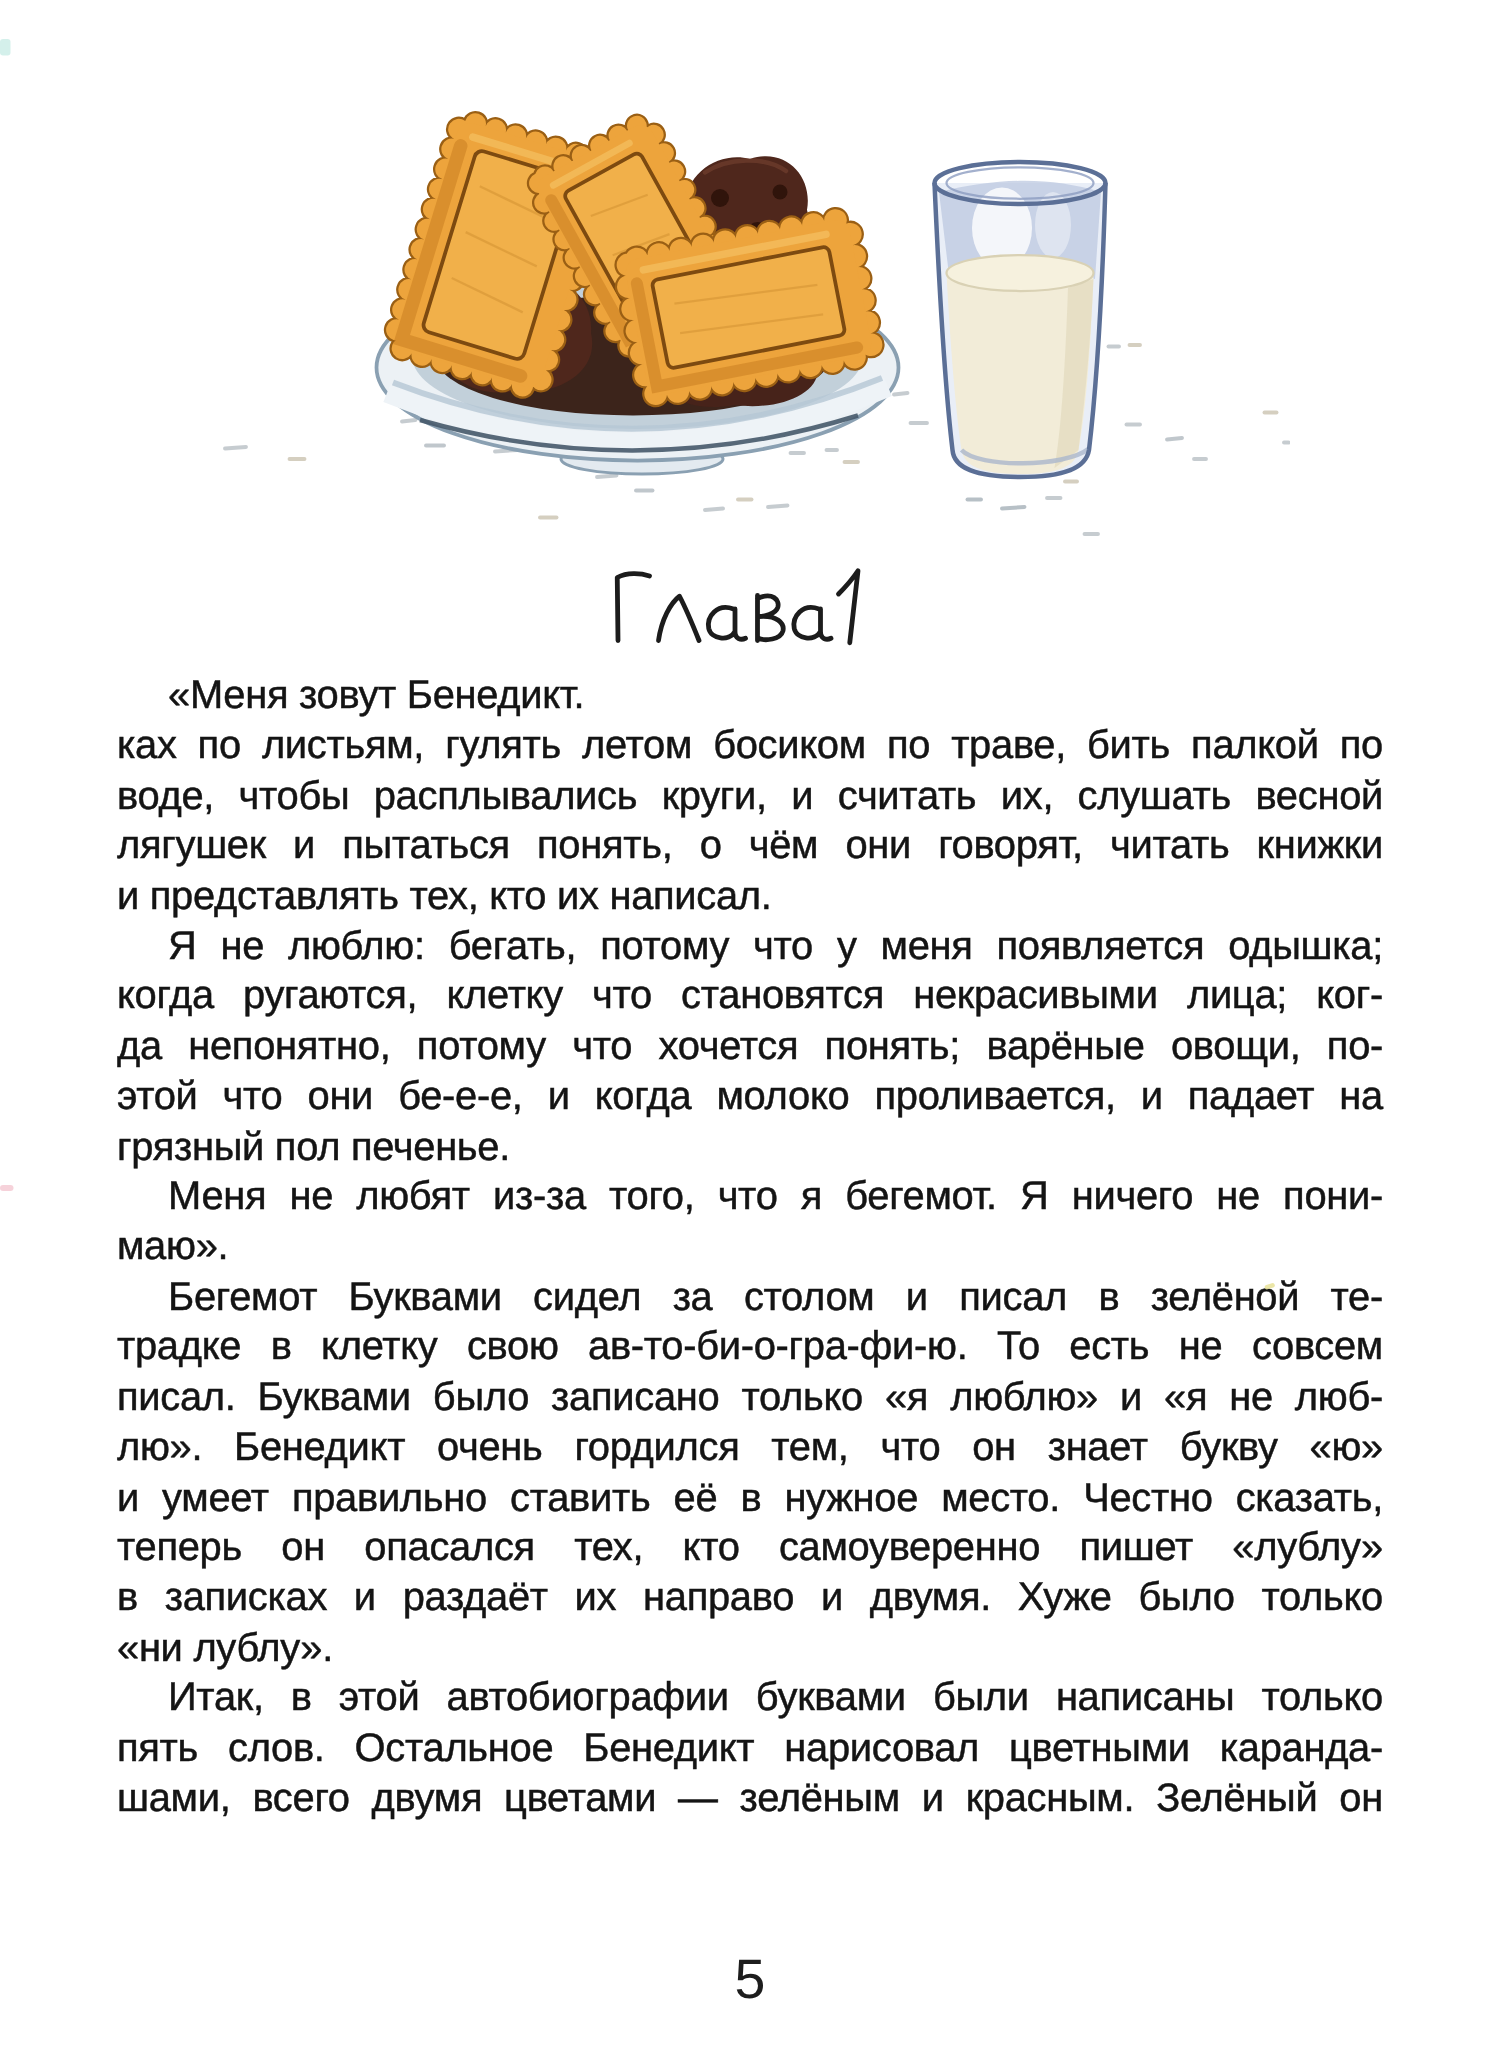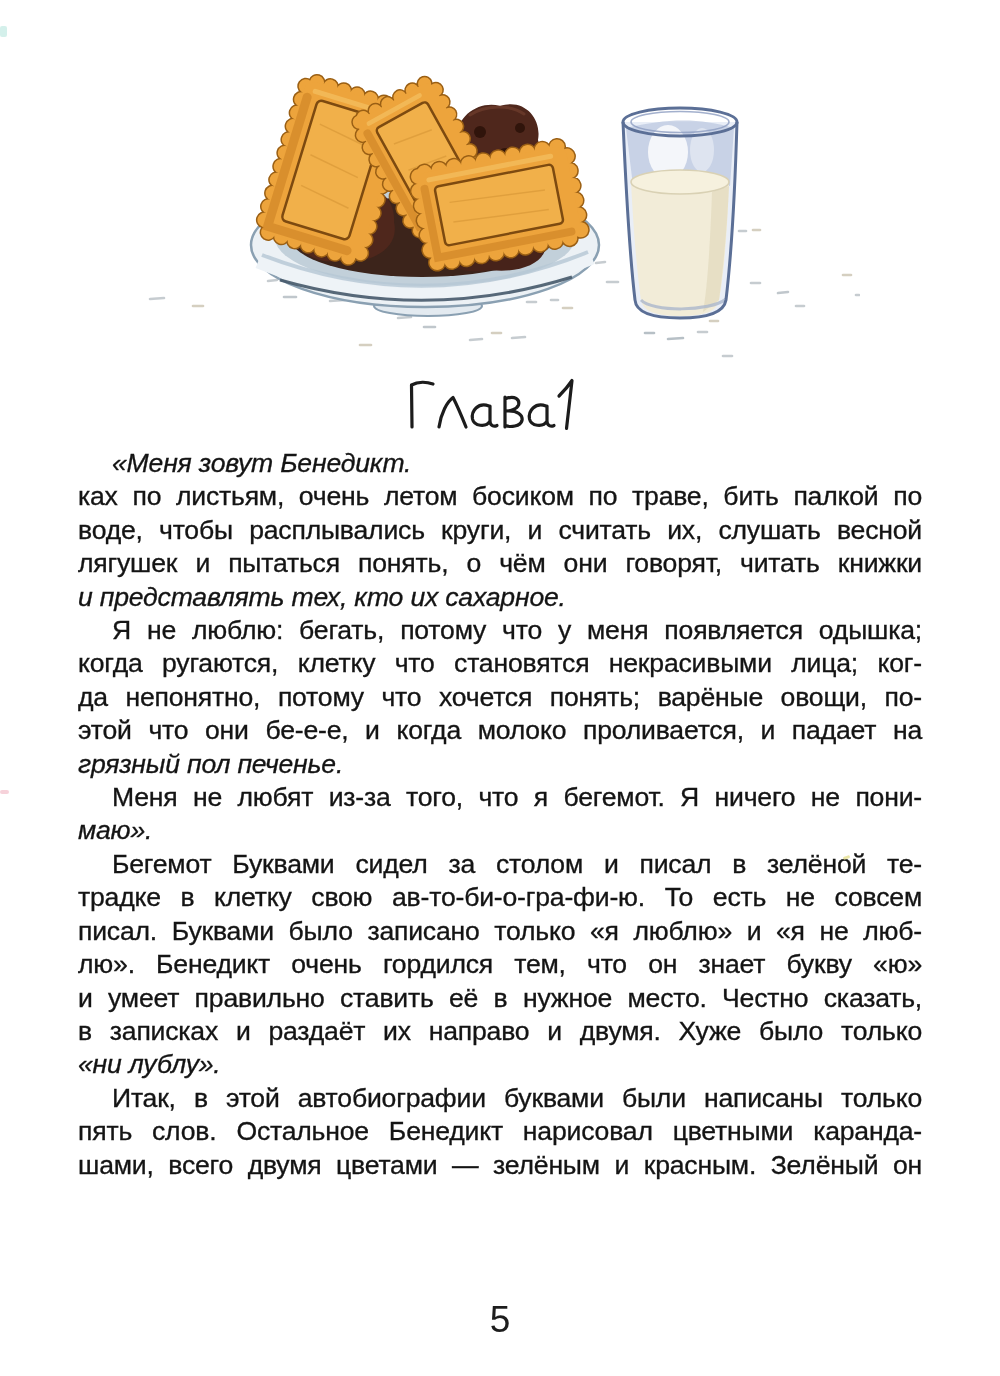--- a/index.html
+++ b/index.html
@@ -12,21 +12,21 @@
   .illustration{ position:absolute; left:140px; top:55px; width:720px; height:315px; }
   .chapter-title-svg{ position:absolute; left:402px; top:374px; width:180px; height:62px; }
   
   .text-block{
     position:absolute; left:78px; top:447px; width:844px;
     font-size:26.6px; line-height:33.4px; color:#141414;
     letter-spacing:-0.2px; -webkit-text-stroke:0.32px;
   }
   .para{ margin:0; padding:0; }
   .line{ text-align:justify; text-align-last:justify; }
-  .line.last{ text-align-last:auto;font-style:italic; }
+  .line.last{ text-align-last:auto; }
   .line.indent{ text-indent:34px; }
   
   .page-number{
     position:absolute; left:0; top:1301px; width:100%;
     text-align:center; font-size:37px; line-height:37px; color:#1d1d1d;
   }
   
   .artifact{ position:absolute; border-radius:2px; }
   .artifact.pink{ left:0; top:790px; width:9px; height:4px; background:#f3c3cd; opacity:.75; }
   .artifact.cyan{ left:0; top:26px; width:7px; height:11px; background:#c9ece6; opacity:.8; }
@@ -170,42 +170,43 @@
       <path d="M144,32 C133,28 126,37 127.5,45 C129,52 141,54 145,47 M145,32 L145,47 C145,52 149,53 152,51.5"></path>
       <path d="M157,22 C163,16 167,11 170,6.5 L164.5,54.5"></path>
     </g>
   </svg>
 
   <div class="text-block">
     <div class="para">
       <div class="line last indent">«Меня зовут Бенедикт.</div>
     </div>
     <div class="para">
-      <div class="line">ках по листьям, очень летом босиком по траве, бить палкой по</div>
+      <div class="line">ках по листьям, гулять летом босиком по траве, бить палкой по</div>
       <div class="line">воде, чтобы расплывались круги, и считать их, слушать весной</div>
       <div class="line">лягушек и пытаться понять, о чём они говорят, читать книжки</div>
-      <div class="line last">и представлять тех, кто их сахарное.</div>
+      <div class="line last">и представлять тех, кто их написал.</div>
     </div>
     <div class="para">
       <div class="line indent">Я не люблю: бегать, потому что у меня появляется одышка;</div>
       <div class="line">когда ругаются, клетку что становятся некрасивыми лица; ког-</div>
       <div class="line">да непонятно, потому что хочется понять; варёные овощи, по-</div>
       <div class="line">этой что они бе-е-е, и когда молоко проливается, и падает на</div>
       <div class="line last">грязный пол печенье.</div>
     </div>
     <div class="para">
       <div class="line indent">Меня не любят из-за того, что я бегемот. Я ничего не пони-</div>
       <div class="line last">маю».</div>
     </div>
     <div class="para">
       <div class="line indent">Бегемот Буквами сидел за столом и писал в зелёной те-</div>
       <div class="line">традке в клетку свою ав-то-би-о-гра-фи-ю. То есть не совсем</div>
       <div class="line">писал. Буквами было записано только «я люблю» и «я не люб-</div>
       <div class="line">лю». Бенедикт очень гордился тем, что он знает букву «ю»</div>
       <div class="line">и умеет правильно ставить её в нужное место. Честно сказать,</div>
+      <div class="line">теперь он опасался тех, кто самоуверенно пишет «лублу»</div>
       <div class="line">в записках и раздаёт их направо и двумя. Хуже было только</div>
       <div class="line last">«ни лублу».</div>
     </div>
     <div class="para">
       <div class="line indent">Итак, в этой автобиографии буквами были написаны только</div>
       <div class="line">пять слов. Остальное Бенедикт нарисовал цветными каранда-</div>
       <div class="line">шами, всего двумя цветами — зелёным и красным. Зелёный он</div>
     </div>
   </div>
 

